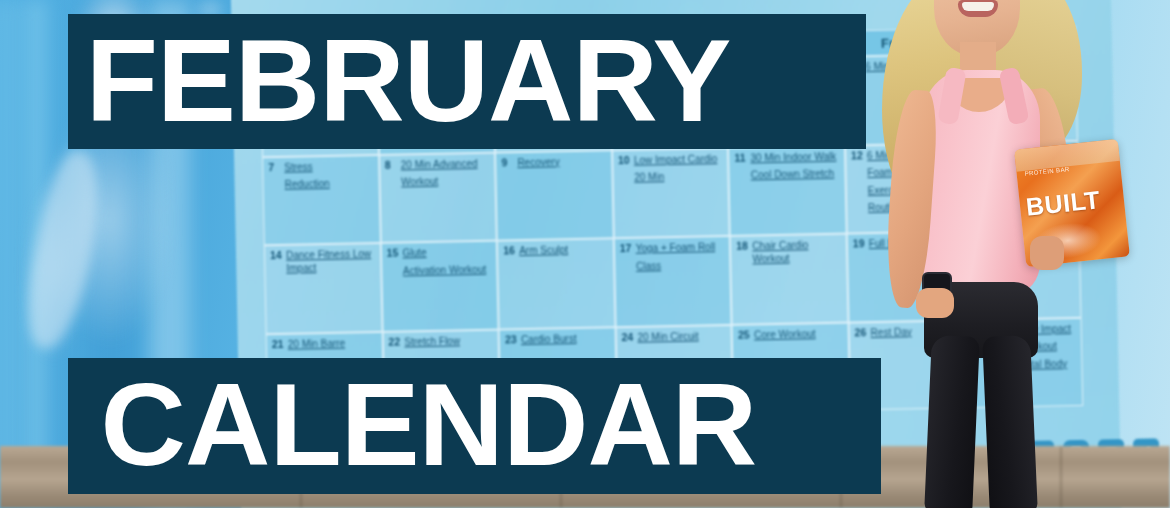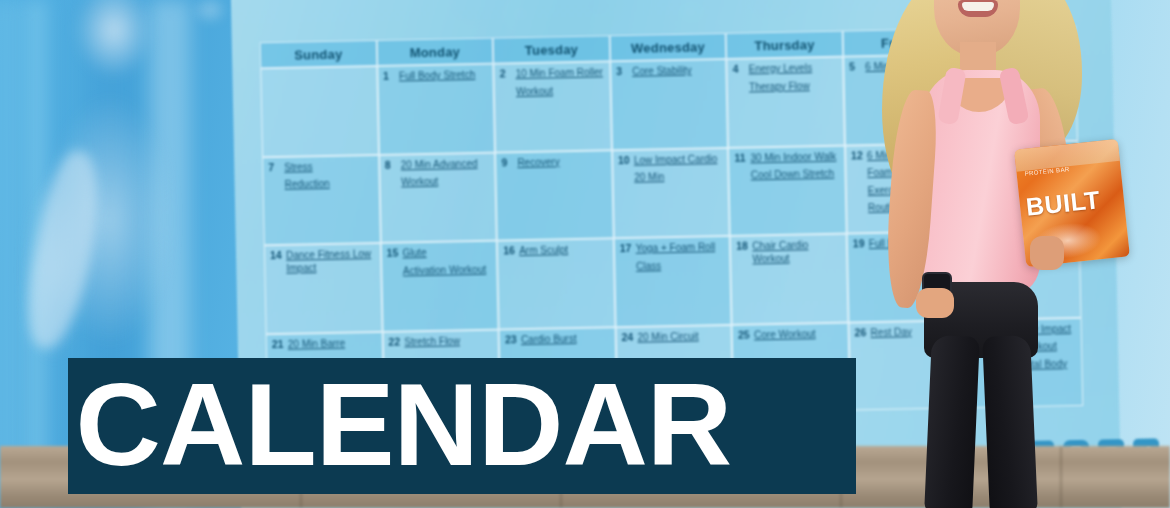--- a/index.html
+++ b/index.html
@@ -234,21 +234,21 @@
     color:#fff;font-weight:800;line-height:.84;
     font-family:"Liberation Sans",sans-serif;
     letter-spacing:-1px;
     transform:scaleX(1.02);
     white-space:nowrap;
   }
   .band-1{left:68px;top:14px;width:774px;height:135px;padding-left:24px;}
   .band-1 span{font-size:116px;}
   .band-2{left:68px;top:172px;width:774px;height:172px;padding-left:24px;}
   .band-2 span{font-size:134px;}
-  .band-3{left:68px;top:358px;width:774px;height:136px;padding-left:14px;}
+  .band-3{left:68px;top:358px;width:774px;height:136px;padding-left:39px;}
   .band-3 span{font-size:116px;}
 </style>
 </head>
 <body>
 
 <div class="stage">
 
   <div class="bg">
     <div class="bg-base"></div>
     <div class="bg-col c1"></div>
@@ -459,17 +459,20 @@
         <div class="pkg-swirl"></div>
         <div class="pkg-sub">PROTEIN BAR</div>
         <div class="pkg-word">BUILT</div>
       </div>
       <div class="ph-hand2"></div>
       <div class="ph-watch"></div>
       <div class="ph-hand"></div>
     </div>
   </div>
 
+  <div class="band band-1">
+    <span>FEBRUARY</span>
+  </div>
   <div class="band band-3">
     <span>CALENDAR</span>
   </div>
 
 </div>
 
 </body></html>

